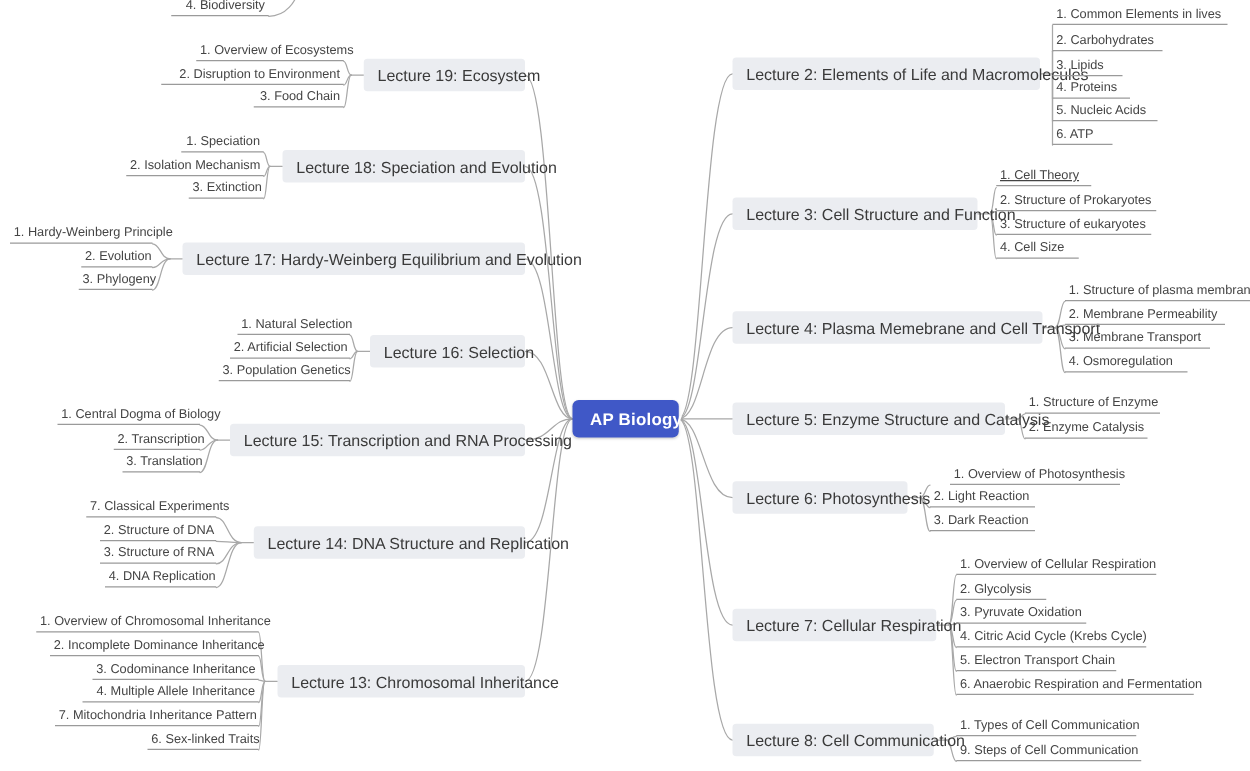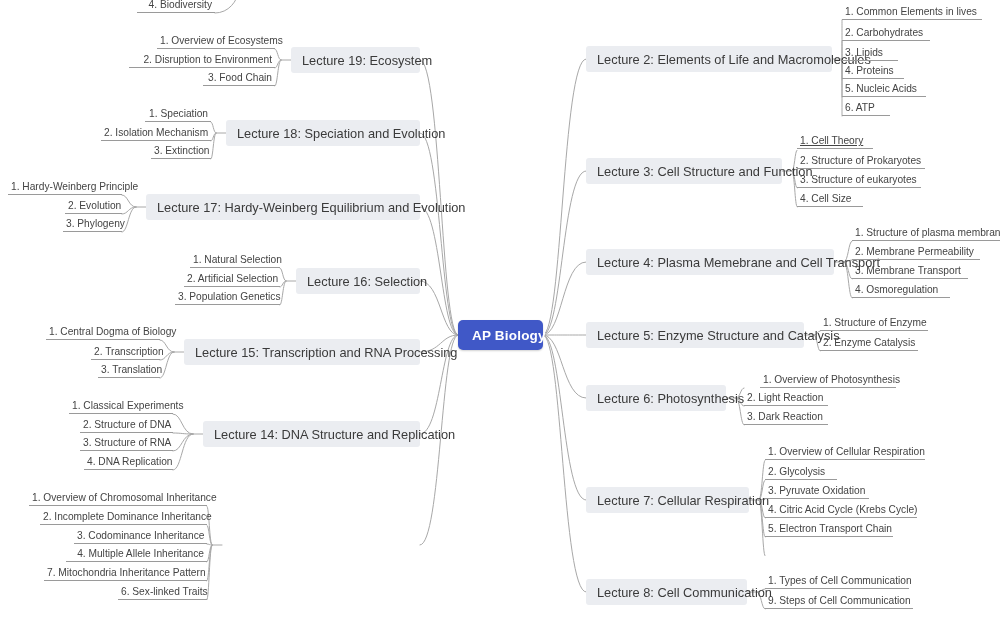--- a/index.html
+++ b/index.html
@@ -170,20 +170,21 @@
     <div class="node lecture right" style="left: 586px; top: 385px; width: 140px; height: 26px;">Lecture 6: Photosynthesis</div>
     <div class="node leaf right" style="left: 744px; top: 373px; width: 136px; height: 15px; margin-left: 16px;">1. Overview of Photosynthesis</div>
     <div class="node leaf right" style="left: 744px; top: 391px; width: 84px; height: 15px;">2. Light Reaction</div>
     <div class="node leaf right" style="left: 744px; top: 410px; width: 84px; height: 15px;">3. Dark Reaction</div>
     <div class="node lecture right" style="left: 586px; top: 487px; width: 163px; height: 26px;">Lecture 7: Cellular Respiration</div>
     <div class="node leaf right" style="left: 765px; top: 445px; width: 160px; height: 15px;">1. Overview of Cellular Respiration</div>
     <div class="node leaf right" style="left: 765px; top: 465px; width: 72px; height: 15px;">2. Glycolysis</div>
     <div class="node leaf right" style="left: 765px; top: 484px; width: 104px; height: 15px;">3. Pyruvate Oxidation</div>
     <div class="node leaf right" style="left: 765px; top: 503px; width: 152px; height: 15px;">4. Citric Acid Cycle (Krebs Cycle)</div>
     <div class="node leaf right" style="left: 765px; top: 522px; width: 128px; height: 15px;">5. Electron Transport Chain</div>
+    <div class="node leaf right" style="left: 765px; top: 541px; width: 190px; height: 15px;">6. Anaerobic Respiration and Fermentation</div>
     <div class="node lecture right" style="left: 586px; top: 579px; width: 161px; height: 26px;">Lecture 8: Cell Communication</div>
     <div class="node leaf right" style="left: 765px; top: 574px; width: 144px; height: 15px;">1. Types of Cell Communication</div>
     <div class="node leaf right" style="left: 765px; top: 594px; width: 148px; height: 15px;">9. Steps of Cell Communication</div>
     <div class="node lecture left" style="left: 291px; top: 47px; width: 129px; height: 26px;">Lecture 19: Ecosystem</div>
     <div class="node leaf left" style="left: 157px; top: 34px; width: 118px; height: 15px;">1. Overview of Ecosystems</div>
     <div class="node leaf left" style="left: 129px; top: 53px; width: 146px; height: 15px;">2. Disruption to Environment</div>
     <div class="node leaf left" style="left: 203px; top: 71px; width: 72px; height: 15px;">3. Food Chain</div>
     <div class="node lecture left" style="left: 226px; top: 120px; width: 194px; height: 26px;">Lecture 18: Speciation and Evolution</div>
     <div class="node leaf left" style="left: 145px; top: 107px; width: 66px; height: 15px;">1. Speciation</div>
     <div class="node leaf left" style="left: 101px; top: 126px; width: 110px; height: 15px;">2. Isolation Mechanism</div>
@@ -194,24 +195,25 @@
     <div class="node leaf left" style="left: 63px; top: 217px; width: 59px; height: 15px;">3. Phylogeny</div>
     <div class="node lecture left" style="left: 296px; top: 268px; width: 124px; height: 26px;">Lecture 16: Selection</div>
     <div class="node leaf left" style="left: 190px; top: 253px; width: 90px; height: 15px;">1. Natural Selection</div>
     <div class="node leaf left" style="left: 184px; top: 272px; width: 96px; height: 15px;">2. Artificial Selection</div>
     <div class="node leaf left" style="left: 175px; top: 290px; width: 105px; height: 15px;">3. Population Genetics</div>
     <div class="node lecture left" style="left: 184px; top: 339px; width: 236px; height: 26px;">Lecture 15: Transcription and RNA Processing</div>
     <div class="node leaf left" style="left: 46px; top: 325px; width: 114px; height: 15px;">1. Central Dogma of Biology</div>
     <div class="node leaf left" style="left: 91px; top: 345px; width: 69px; height: 15px;">2. Transcription</div>
     <div class="node leaf left" style="left: 98px; top: 363px; width: 62px; height: 15px;">3. Translation</div>
     <div class="node lecture left" style="left: 203px; top: 421px; width: 217px; height: 26px;">Lecture 14: DNA Structure and Replication</div>
-    <div class="node leaf left" style="left: 69px; top: 399px; width: 104px; height: 15px;">1. Classical Experiments</div>
+    <div class="node leaf left" style="left: 69px; top: 399px; width: 104px; height: 15px;">7. Classical Experiments</div>
     <div class="node leaf left" style="left: 80px; top: 418px; width: 93px; height: 15px;">2. Structure of DNA</div>
     <div class="node leaf left" style="left: 80px; top: 436px; width: 93px; height: 15px;">3. Structure of RNA</div>
     <div class="node leaf left" style="left: 84px; top: 455px; width: 89px; height: 15px;">4. DNA Replication</div>
+    <div class="node lecture left" style="left: 222px; top: 532px; width: 198px; height: 26px;">Lecture 13: Chromosomal Inheritance</div>
     <div class="node leaf left" style="left: 29px; top: 491px; width: 178px; height: 15px;">1. Overview of Chromosomal Inheritance</div>
     <div class="node leaf left" style="left: 40px; top: 510px; width: 167px; height: 15px;">2. Incomplete Dominance Inheritance</div>
     <div class="node leaf left" style="left: 74px; top: 529px; width: 133px; height: 15px;">3. Codominance Inheritance</div>
     <div class="node leaf left" style="left: 66px; top: 547px; width: 141px; height: 15px;">4. Multiple Allele Inheritance</div>
     <div class="node leaf left" style="left: 44px; top: 566px; width: 163px; height: 15px;">7. Mitochondria Inheritance Pattern</div>
     <div class="node leaf left" style="left: 118px; top: 585px; width: 89px; height: 15px;">6. Sex-linked Traits</div>
     <div class="node leaf clipped left" style="left: 137px; top: -2px; width: 78px; height: 15px;">4. Biodiversity</div>
   </div>
 
 </body></html>

